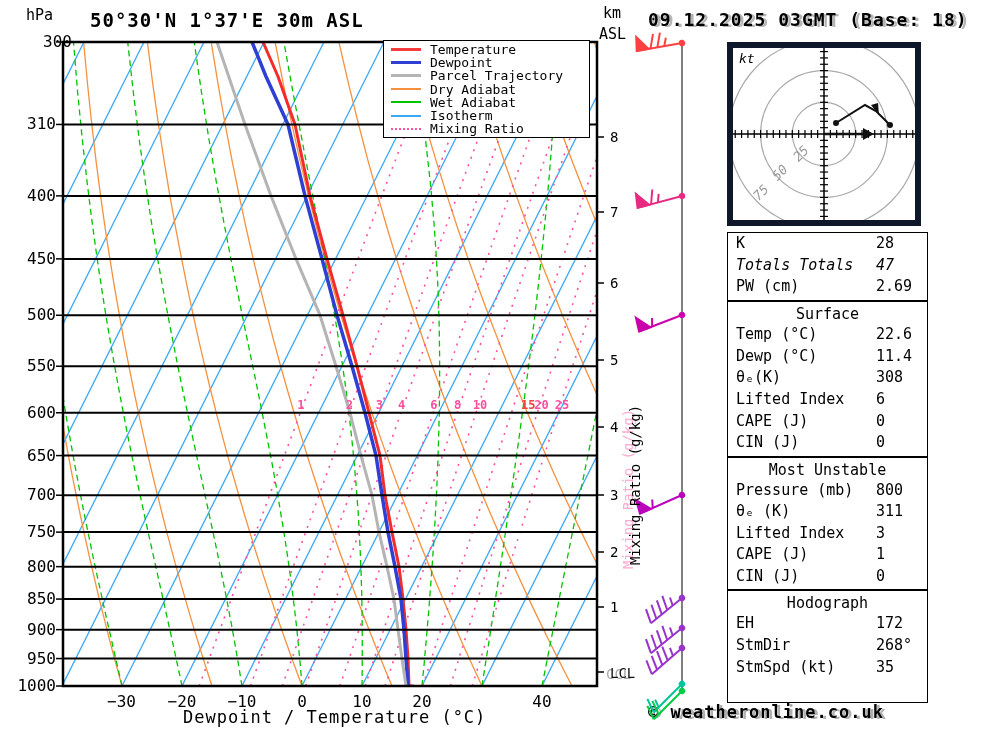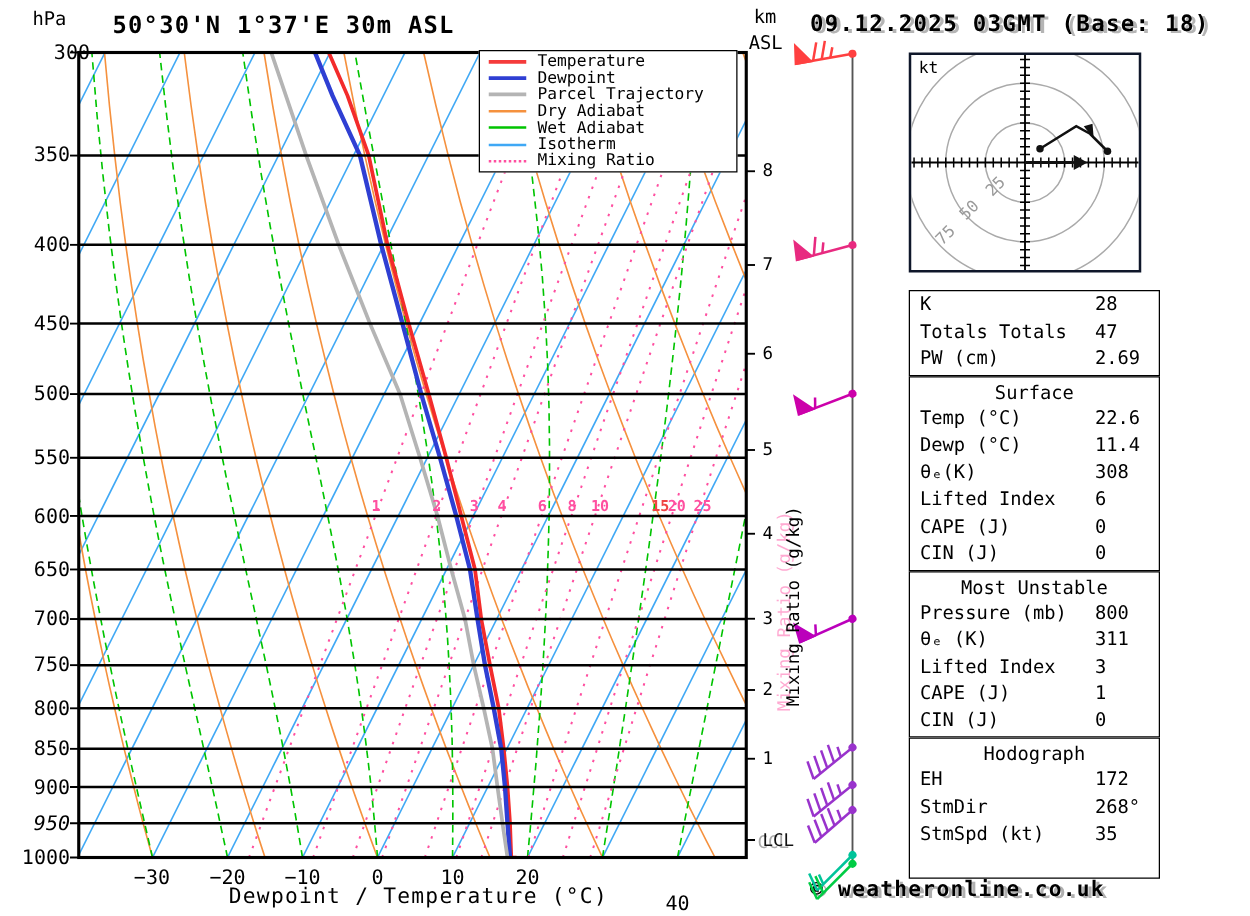--- a/index.html
+++ b/index.html
@@ -21,21 +21,21 @@
   .mixaxis-pink{font-size:14px;color:#ffaad2;z-index:2;}
   .legend{position:absolute;border:1.5px solid #000;background:#fff;z-index:5;padding:2px 0 0 0;}
   .legend-row{display:flex;align-items:center;height:13.2px;}
   .legend-swatch{width:30px;height:0;border-top-width:3px;border-top-style:solid;margin-left:7px;}
   .legend-text{font-size:13px;margin-left:9px;line-height:13px;}
   .panel{position:absolute;border:1.5px solid #000;background:#fff;box-sizing:border-box;}
   .panel-header{text-align:center;font-size:15px;}
   .panel-row{position:relative;font-size:15px;}
   .panel-label{position:absolute;left:8px;top:0;}
   .panel-value{position:absolute;left:148px;top:0;}
-  .hodo{position:absolute;border:2px solid #0f172a;background:#fff;box-sizing:content-box;}
+  .hodo{position:absolute;border:6px solid #0f172a;background:#fff;box-sizing:content-box;font-style:italic;}
   .hodo-kt{position:absolute;left:6px;top:3px;font-size:13px;}
   .ringlbl{position:absolute;font-size:13px;color:#9a9a9a;transform:rotate(-45deg);}
   .lcl-black{font-size:14px;color:#111;z-index:3;}
   .lcl-gray{font-size:14px;color:#aaa;z-index:2;}
 </style>
 </head>
 <body>
 
 <div class="lbl unit" style="left:26px;top:6px;">hPa</div>
 <div class="lbl title" style="left:90px;top:9px;">50°30'N 1°37'E 30m ASL</div>
@@ -156,21 +156,21 @@
     <div class="ringlbl" style="left: 39px; top: 117px;">50</div>
     <div class="ringlbl" style="left: 20px; top: 137px;">75</div>
   </div>
 
 <div id="panels">
     <div class="panel" style="left: 727px; width: 201px; top: 232px; height: 69px;">
       <div class="panel-row" style="height: 21.6667px; line-height: 21.6667px;">
         <span class="panel-label">K</span>
         <span class="panel-value">28</span>
       </div>
-      <div class="panel-row" style="height: 21.6667px; line-height: 21.6667px;">
+      <div class="panel-row" style="height: 21.6667px; line-height: 21.6667px; font-style: italic;">
         <span class="panel-label">Totals Totals</span>
         <span class="panel-value">47</span>
       </div>
       <div class="panel-row" style="height: 21.6667px; line-height: 21.6667px;">
         <span class="panel-label">PW (cm)</span>
         <span class="panel-value">2.69</span>
       </div>
     </div>
     <div class="panel" style="left: 727px; width: 201px; top: 301px; height: 156px;">
       <div class="panel-header" style="height: 22px; line-height: 24px;">Surface</div>
@@ -416,42 +416,42 @@
     <div class="lbl mixlbl" style="left: 345.764px; top: 398px; color: rgb(255, 79, 160);">2</div>
     <div class="lbl mixlbl" style="left: 375.826px; top: 398px; color: rgb(255, 79, 160);">3</div>
     <div class="lbl mixlbl" style="left: 397.93px; top: 398px; color: rgb(255, 79, 160);">4</div>
     <div class="lbl mixlbl" style="left: 430.219px; top: 398px; color: rgb(255, 79, 160);">6</div>
     <div class="lbl mixlbl" style="left: 453.953px; top: 398px; color: rgb(255, 79, 160);">8</div>
     <div class="lbl mixlbl" style="left: 472.842px; top: 398px; color: rgb(255, 79, 160);">10</div>
     <div class="lbl mixlbl" style="left: 521px; top: 398px; color: #ef4444;">15</div>
     <div class="lbl mixlbl" style="left: 534.166px; top: 398px; color: rgb(255, 79, 160);">20</div>
     <div class="lbl mixlbl" style="left: 554.729px; top: 398px; color: rgb(255, 79, 160);">25</div>
     <div class="lbl ptick" style="left: 32px; top: 32px;">300</div>
-    <div class="lbl ptick" style="left: 16px; top: 114.455px;">350</div>
+    <div class="lbl ptick" style="left: 16px; top: 114.455px;">310</div>
     <div class="lbl ptick" style="left: 16px; top: 185.881px;">400</div>
     <div class="lbl ptick" style="left: 16px; top: 248.883px;">450</div>
     <div class="lbl ptick" style="left: 16px; top: 305.241px;">500</div>
     <div class="lbl ptick" style="left: 16px; top: 356.222px;">550</div>
     <div class="lbl ptick" style="left: 16px; top: 402.764px;">600</div>
     <div class="lbl ptick" style="left: 16px; top: 445.579px;">650</div>
     <div class="lbl ptick" style="left: 16px; top: 485.22px;">700</div>
     <div class="lbl ptick" style="left: 16px; top: 522.124px;">750</div>
     <div class="lbl ptick" style="left: 16px; top: 556.646px;">800</div>
     <div class="lbl ptick" style="left: 16px; top: 589.074px;">850</div>
     <div class="lbl ptick" style="left: 16px; top: 619.648px;">900</div>
-    <div class="lbl ptick" style="left: 16px; top: 648.568px; font-style: italic;">950</div>
+    <div class="lbl ptick" style="left: 16px; top: 648.568px;">950</div>
     <div class="lbl ptick" style="left: 16px; top: 676.005px;">1000</div>
     <div class="lbl ttick" style="left: 76px; top: 692px; text-align: right;">−30</div>
     <div class="lbl ttick" style="left: 152px; top: 692px;">−20</div>
     <div class="lbl ttick" style="left: 212px; top: 692px;">−10</div>
     <div class="lbl ttick" style="left: 272px; top: 692px;">0</div>
     <div class="lbl ttick" style="left: 332px; top: 692px;">10</div>
     <div class="lbl ttick" style="left: 392px; top: 692px;">20</div>
     <div class="lbl ttick" style="left: 452px; top: 692px; margin-top: 47px;">30</div>
-    <div class="lbl ttick" style="left: 512px; top: 713px;">40</div>
+    <div class="lbl ttick" style="left: 512px; top: 692px;">40</div>
     <div class="lbl kmtick" style="left: 610px; top: 129px;">8</div>
     <div class="lbl kmtick" style="left: 610px; top: 204px;">7</div>
     <div class="lbl kmtick" style="left: 610px; top: 275px;">6</div>
     <div class="lbl kmtick" style="left: 610px; top: 352px;">5</div>
     <div class="lbl kmtick" style="left: 610px; top: 419px;">4</div>
     <div class="lbl kmtick" style="left: 610px; top: 487px;">3</div>
     <div class="lbl kmtick" style="left: 610px; top: 544px;">2</div>
     <div class="lbl kmtick" style="left: 610px; top: 599px;">1</div>
   </div>
 

